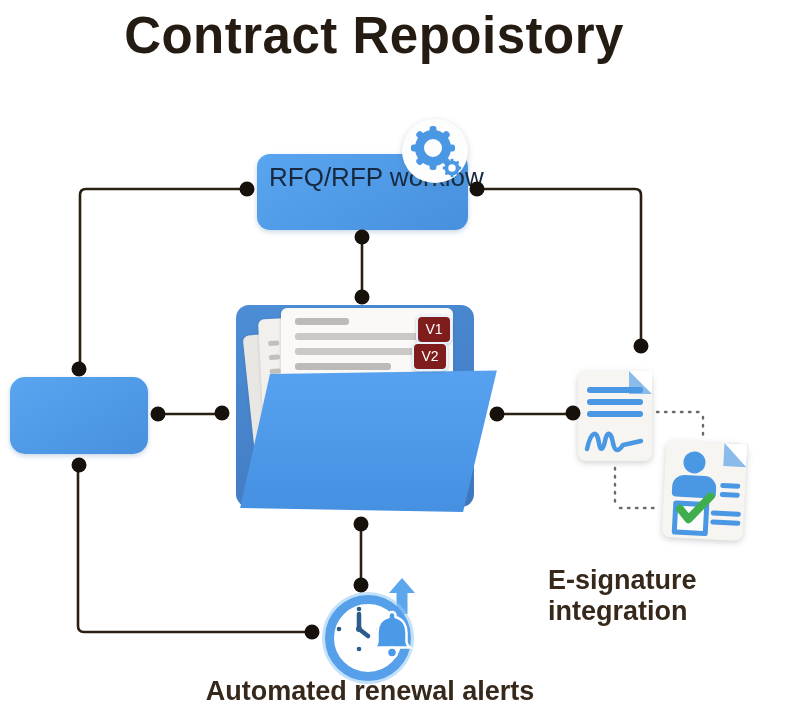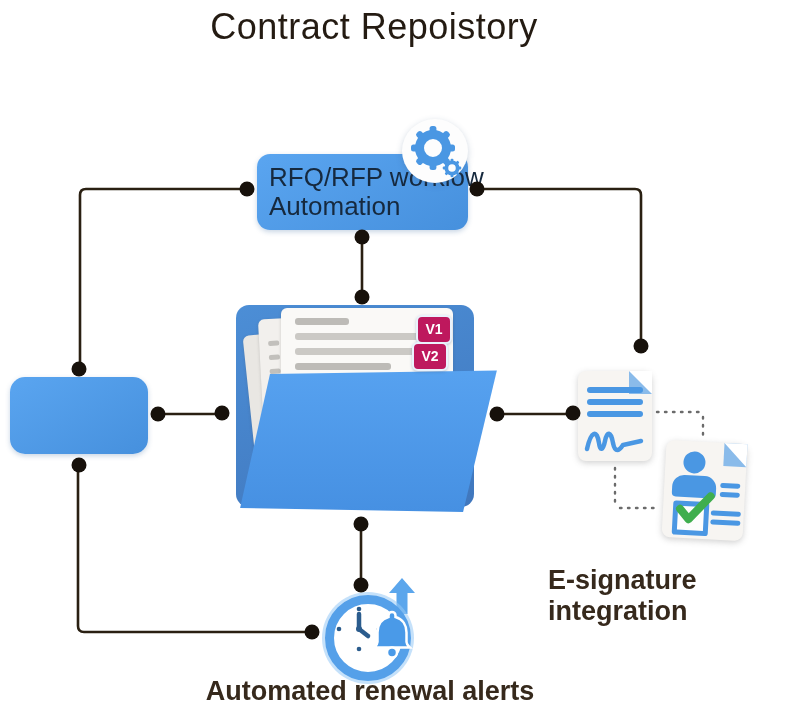--- a/index.html
+++ b/index.html
@@ -3,21 +3,21 @@
 <meta charset="utf-8">
 <style>
   html,body{margin:0;padding:0;background:#ffffff;}
   #canvas{
     position:relative;width:795px;height:717px;background:#ffffff;overflow:hidden;
     font-family:"Liberation Sans",sans-serif;
   }
   
   .title{
     position:absolute;top:6px;left:0;width:748px;text-align:center;
-    font-size:36px;font-weight:400;letter-spacing:.5px;color:#241b12;
+    font-size:51px;font-weight:700;letter-spacing:.5px;color:#241b12;
   }
   
   .caption{position:absolute;font-size:27px;font-weight:600;color:#36291c;}
   .caption.esig{left:548px;top:565px;}
   .caption.renewal{left:0;top:676px;width:740px;text-align:center;}
   
   .node{
     position:absolute;background:linear-gradient(150deg,#5aa5f0,#4690dd);
     border-radius:13px;box-shadow:0 2px 5px rgba(40,90,150,.25);
   }
@@ -37,22 +37,22 @@
     position:absolute;left:236px;top:305px;width:238px;height:202px;
     background:linear-gradient(160deg,#4c8ed6,#4077bd);border-radius:13px;z-index:1;
   }
   .sheet{position:absolute;border-radius:6px;box-shadow:0 1px 3px rgba(80,80,80,.25);}
   .sheet.s3{left:250px;top:328px;width:150px;height:150px;background:#e9e7e3;transform:rotate(-6deg);z-index:2;}
   .sheet.s2{left:262px;top:315px;width:170px;height:160px;background:#f2f0ed;transform:rotate(-3deg);z-index:2;}
   .sheet.s2 .tick{position:absolute;width:11px;height:5px;border-radius:2px;background:#c2c0bc;left:9px;}
   .sheet.s1{left:281px;top:308px;width:172px;height:142px;background:#faf9f7;z-index:3;}
   .sheet.s1 .ln{position:absolute;left:14px;height:7px;border-radius:3px;background:#cbc9c5;}
   .vbadge{
-    position:absolute;width:32px;height:25px;background:#be185d;border:2px solid #eaf2fc;
-    border-radius:6px;color:#ffffff;font-size:14px;font-weight:700;text-align:center;
+    position:absolute;width:32px;height:25px;background:#7f1d1d;border:2px solid #eaf2fc;
+    border-radius:6px;color:#ffffff;font-size:14px;font-weight:400;text-align:center;
     line-height:25px;z-index:5;box-shadow:0 1px 3px rgba(60,90,130,.3);
   }
   .vbadge.v1{left:416px;top:315px;}
   .vbadge.v2{left:412px;top:342px;}
   .folder-front{
     position:absolute;left:238px;top:367px;width:262px;height:146px;
     background:linear-gradient(180deg,#57a2f0,#4690e2);
     clip-path:polygon(12.2% 4.8%,98.8% 2.4%,85.9% 99.3%,0.8% 96.6%);z-index:4;
   }
   
@@ -78,21 +78,21 @@
   svg.wires{position:absolute;left:0;top:0;z-index:6;pointer-events:none;}
 </style>
 </head>
 <body>
 
 <div id="canvas">
 
   <div class="title">Contract Repoistory</div>
 
   <div class="node workflow">
-    <div class="node-label"><span>RFQ/RFP worklow</span><br><span>Automation</span></div>
+    <div class="node-label"><span>RFQ/RFP worklow</span><br></div>
   </div>
 
   <div class="gear-wrap">
     <svg width="66" height="64" viewBox="0 0 66 64">
       <g fill="#4a97e3">
         <g transform="translate(31,29)">
           <g>
             <rect x="-3.4" y="-22" width="6.8" height="10" rx="2.5"></rect>
             <rect x="-3.4" y="12" width="6.8" height="10" rx="2.5"></rect>
             <rect x="-22" y="-3.4" width="10" height="6.8" rx="2.5"></rect>

